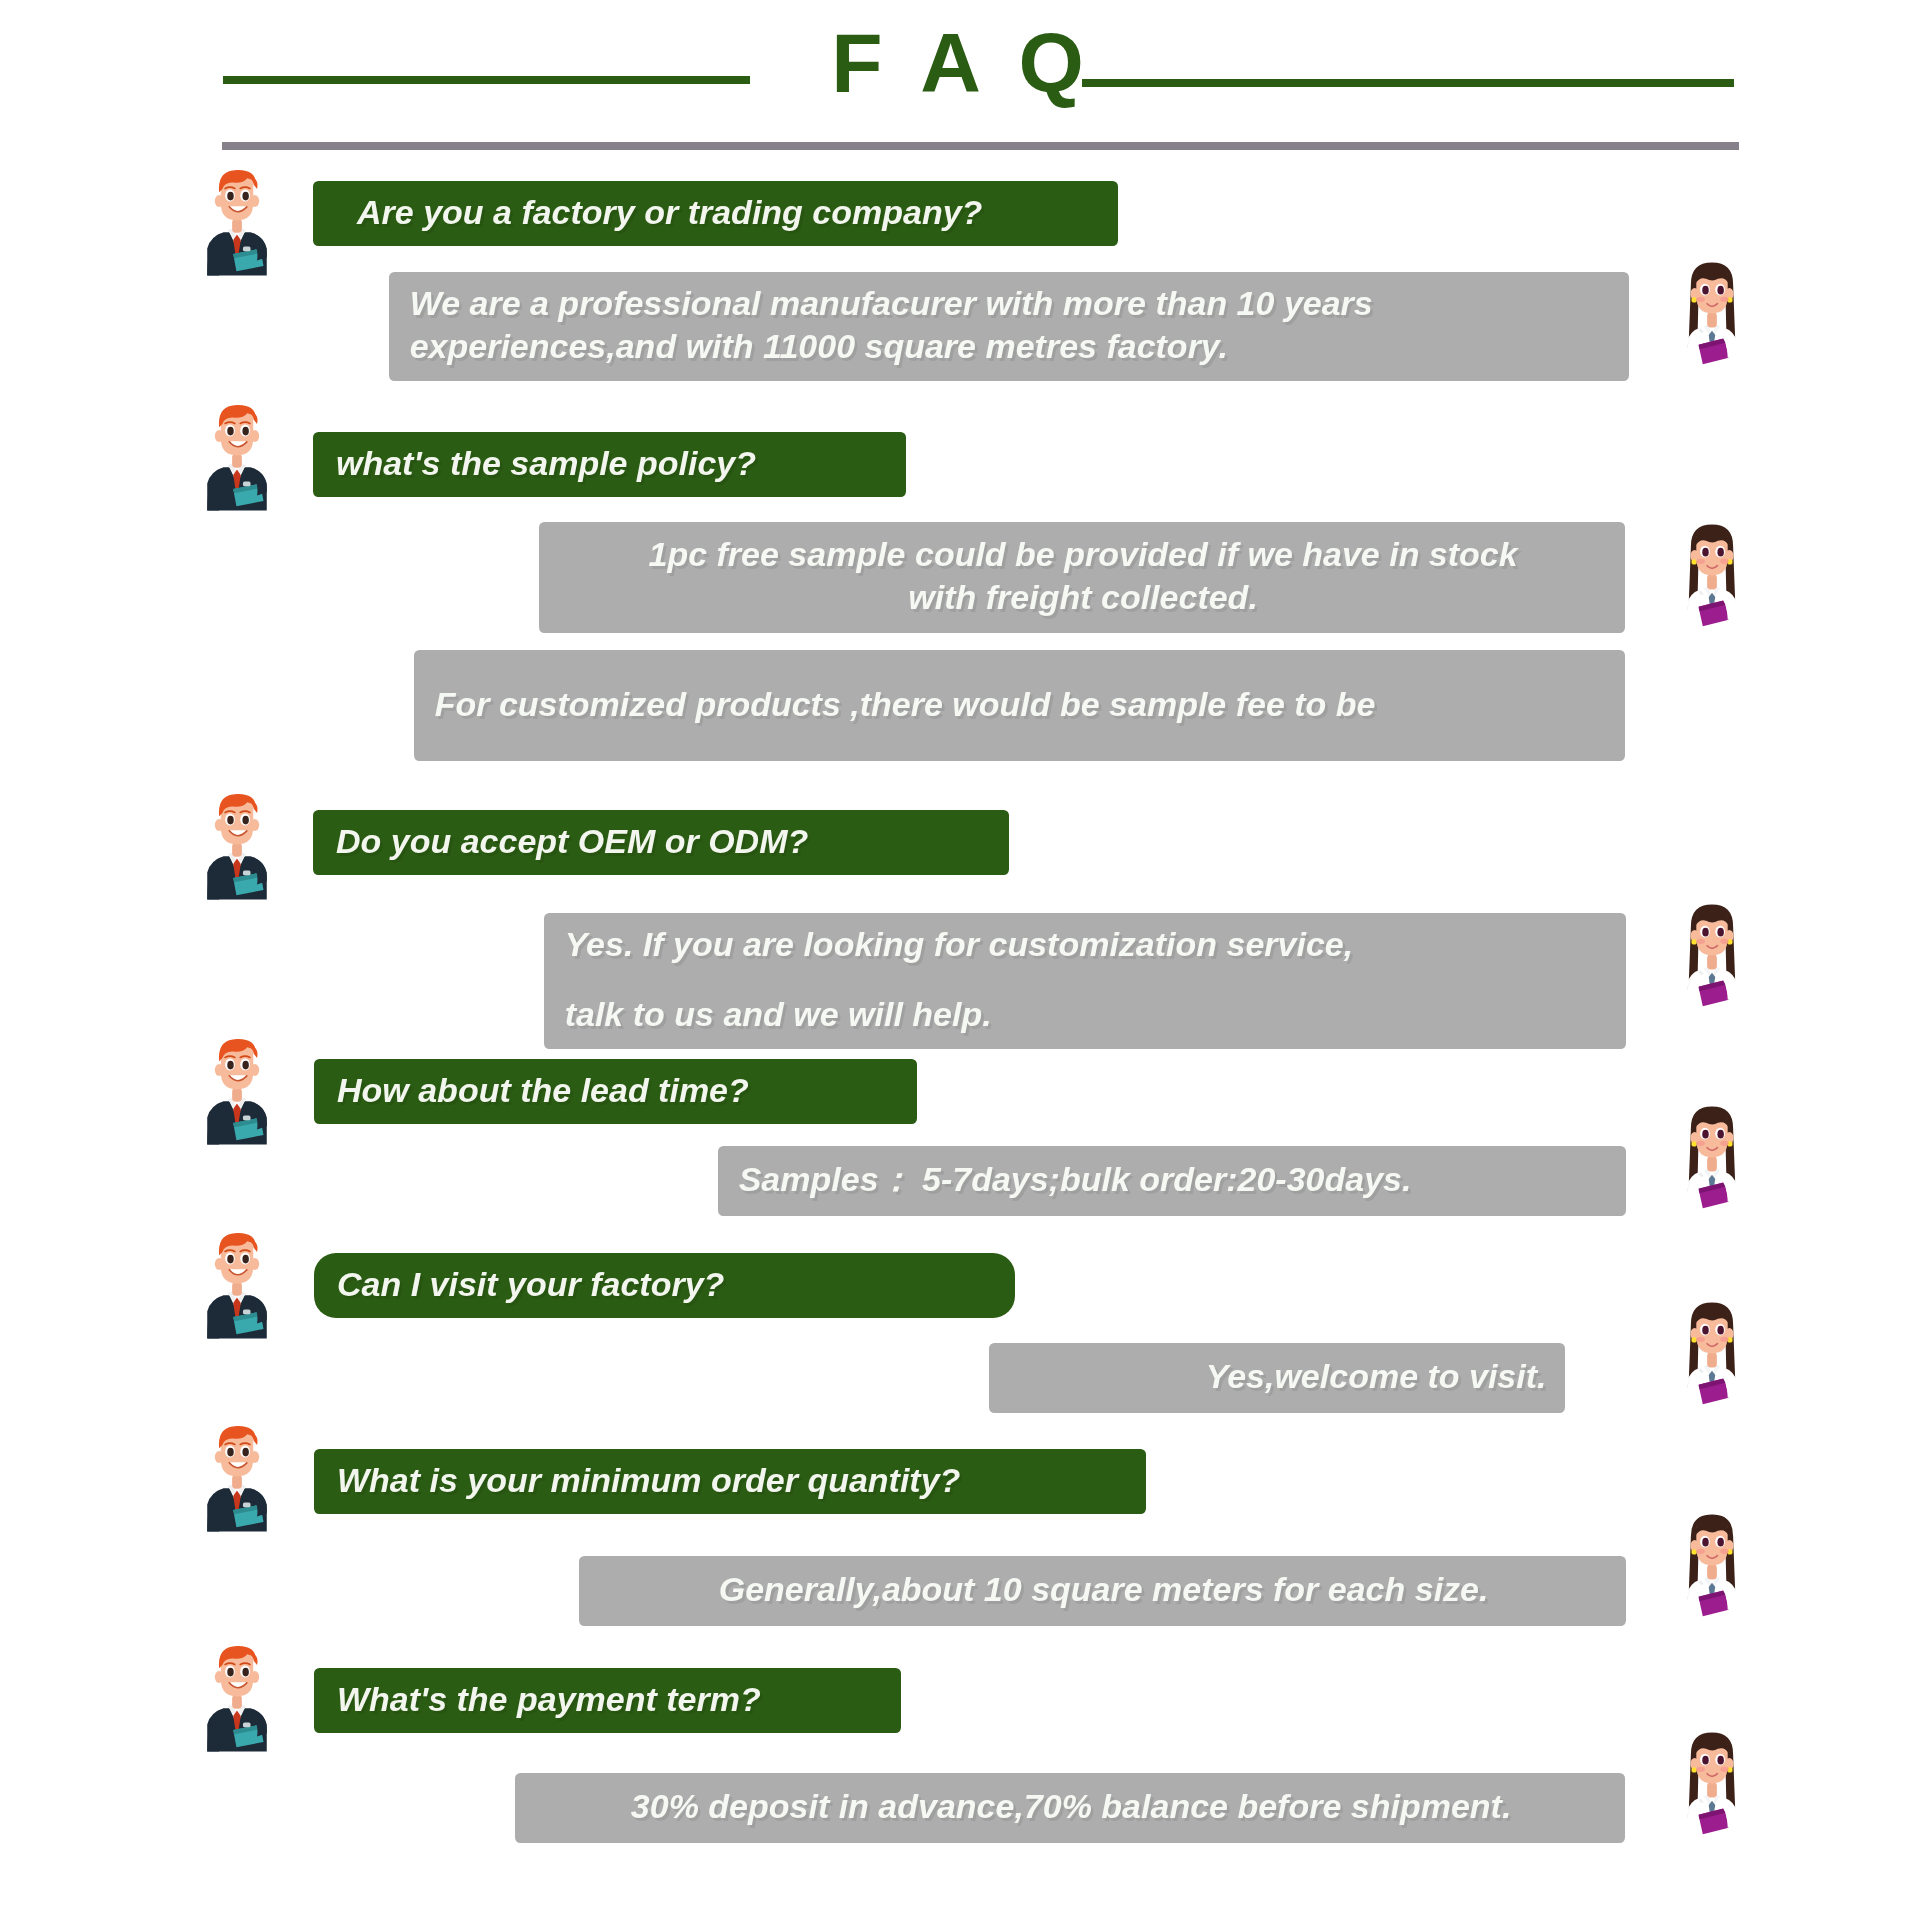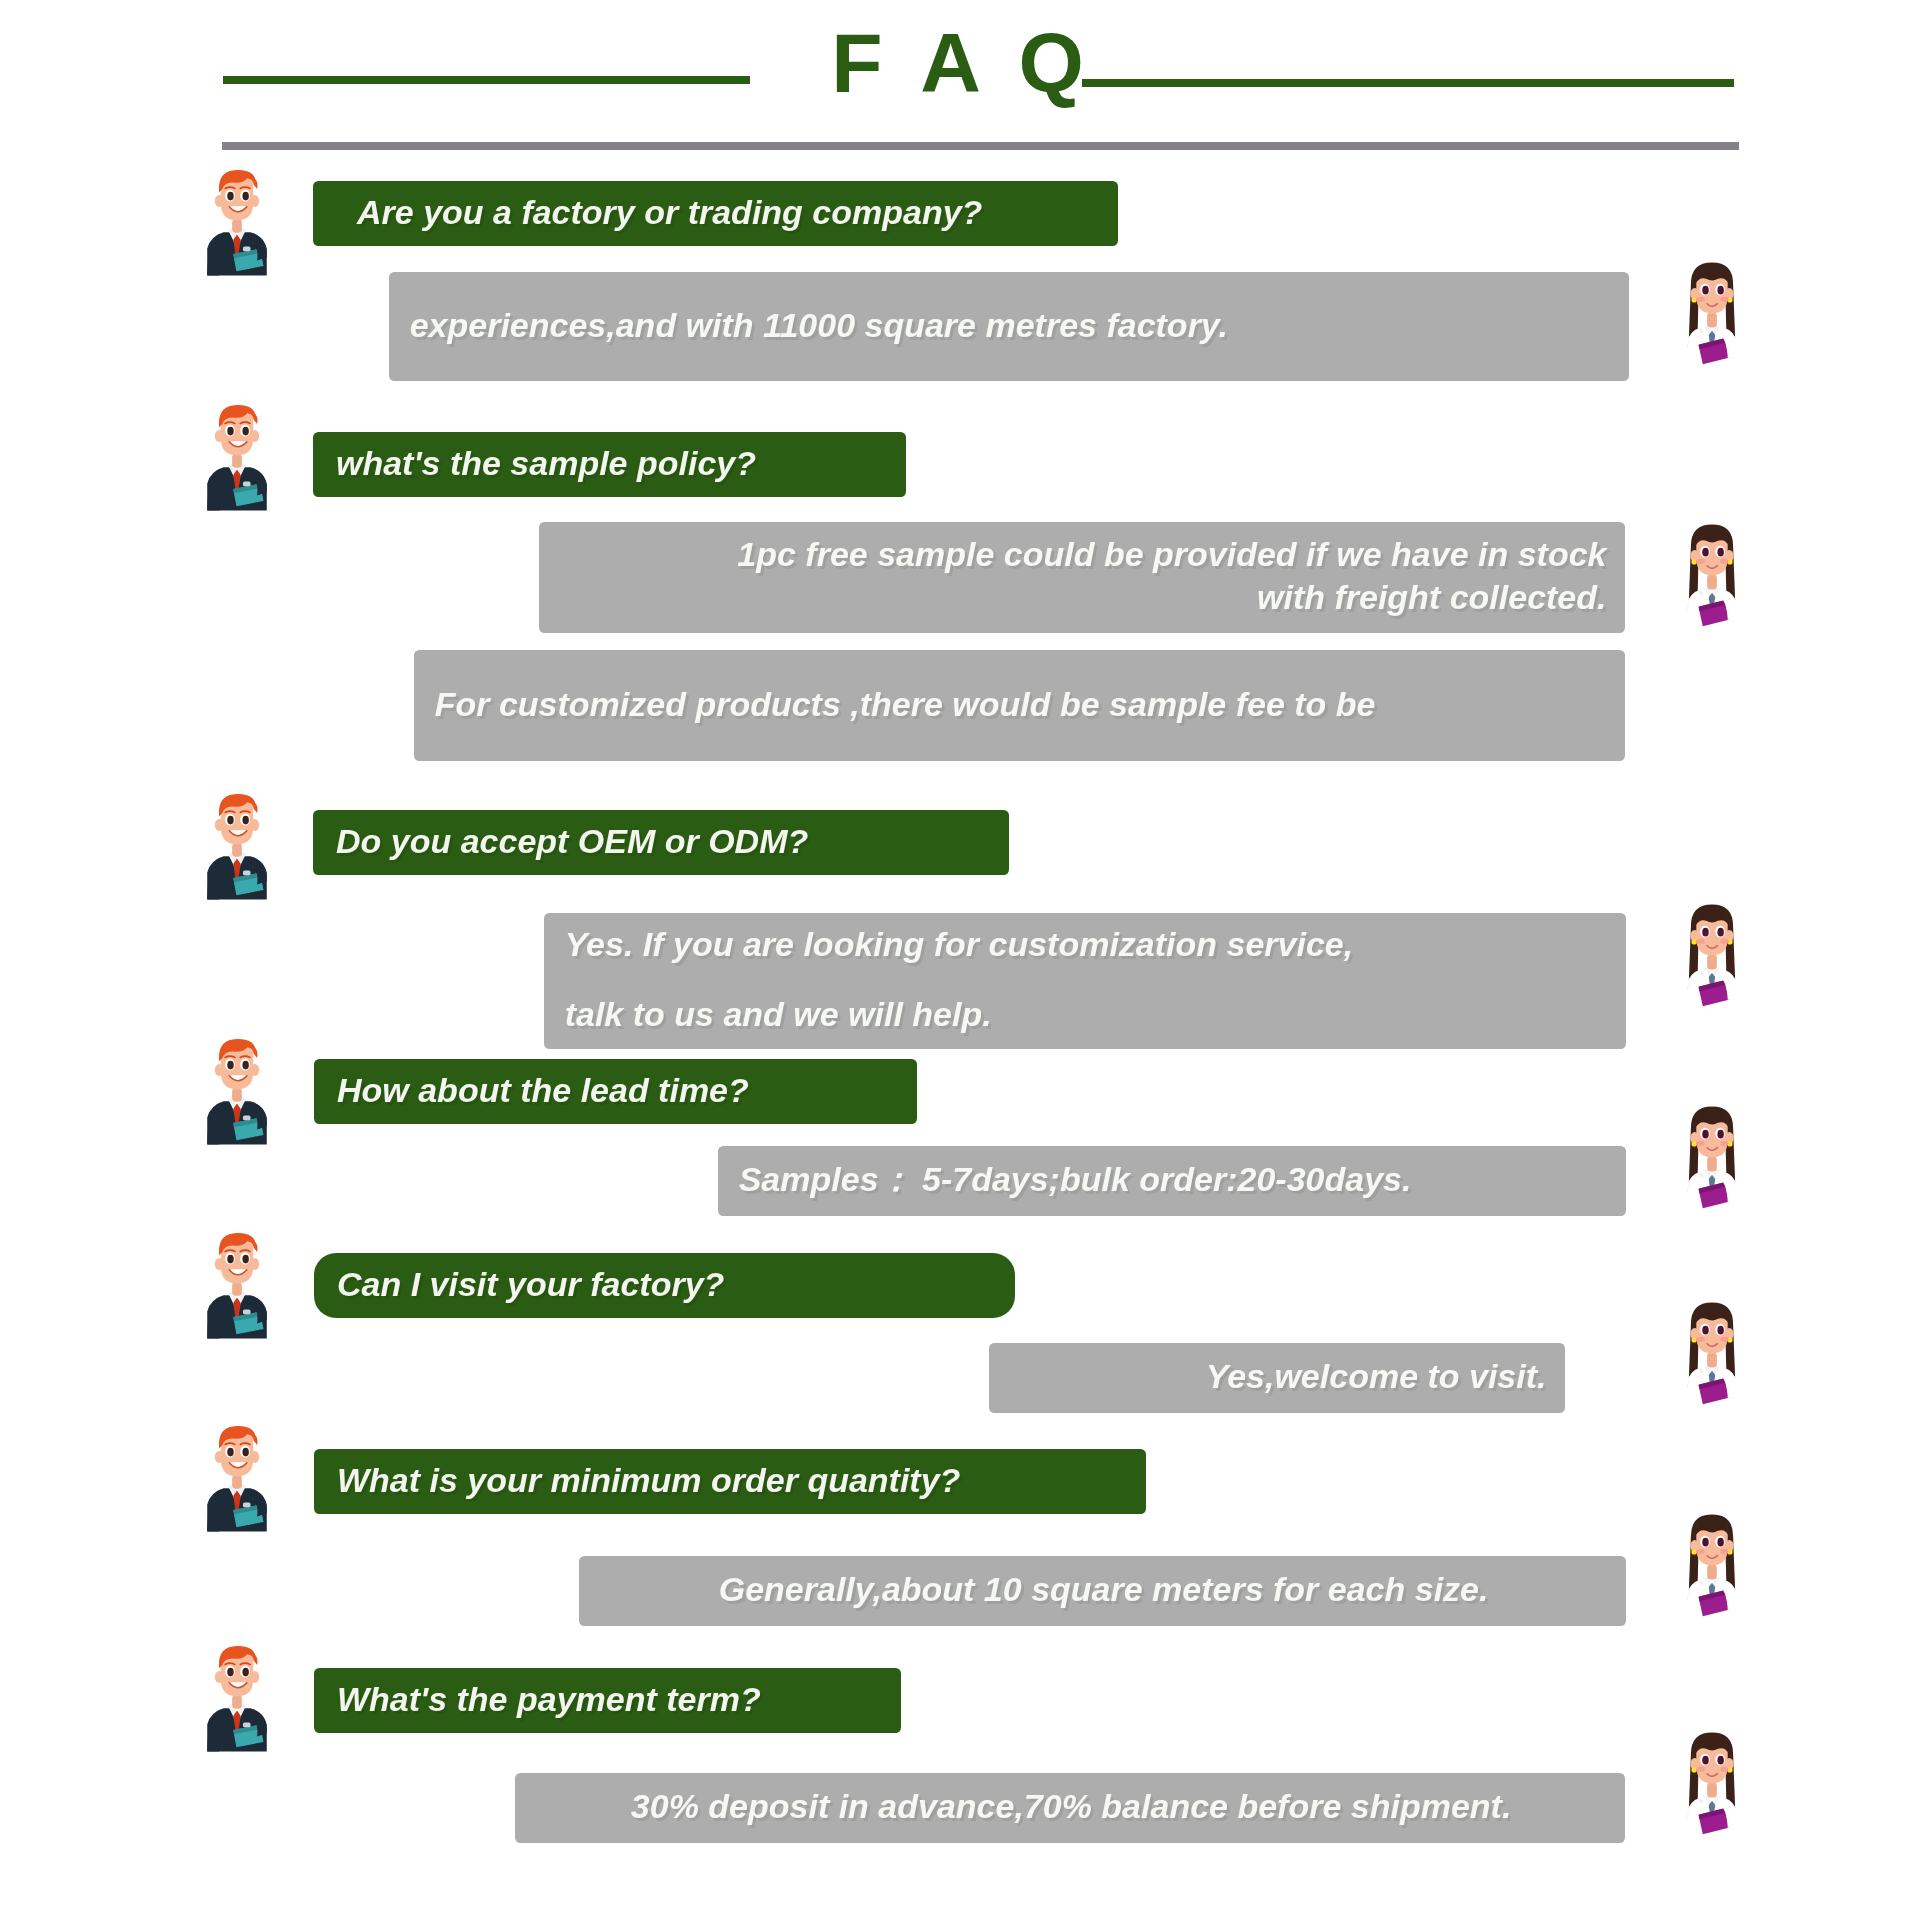--- a/index.html
+++ b/index.html
@@ -155,20 +155,21 @@
     <rect x="96" y="146" width="14" height="9" rx="3" fill="#c9d3d6"></rect>
 
     <path d="M116 122 Q142 132 140 166 L122 172 Q126 146 110 136 Z" fill="#1d2a38"></path>
     <path d="M54 122 Q30 134 30 200 L52 200 Q50 150 66 138 Z" fill="#1d2a38"></path>
   </svg>
 </div>
       <div class="bubble question" style="left: 313px; top: 181px; min-width: 805px; min-height: 59px; padding-left: 44px;">
         <div class="line">Are you a factory or trading company?</div>
       </div>
       <div class="bubble answer" style="left: 389px; top: 272px; min-width: 1240px; min-height: 109px; align-items: flex-start;">
+        <div class="line">We are a professional manufacurer with more than 10 years</div>
         <div class="line">experiences,and with 11000 square metres factory.</div>
       </div>
       <div class="avatar" style="left: 1666px; top: 260px;">
   <svg viewBox="0 0 170 200" xmlns="http://www.w3.org/2000/svg">
 
     <path d="M46 44 Q46 4 85 4 Q124 4 124 44 L128 150 L112 152 L110 70 L60 70 L58 152 L42 150 Z" fill="#3b2118"></path>
 
     <path d="M36 200 L38 152 Q44 130 64 124 L106 124 Q126 130 132 152 L134 200 Z" fill="#ffffff"></path>
     <path d="M38 160 Q46 134 64 126 L70 132 Q50 142 44 166 Z" fill="#eceef0"></path>
 
@@ -243,21 +244,21 @@
     <path d="M78 160 L128 150 L130 158 L80 168 Z" fill="#2d8c90"></path>
     <rect x="96" y="146" width="14" height="9" rx="3" fill="#c9d3d6"></rect>
 
     <path d="M116 122 Q142 132 140 166 L122 172 Q126 146 110 136 Z" fill="#1d2a38"></path>
     <path d="M54 122 Q30 134 30 200 L52 200 Q50 150 66 138 Z" fill="#1d2a38"></path>
   </svg>
 </div>
       <div class="bubble question" style="left: 313px; top: 432px; min-width: 593px; min-height: 59px;">
         <div class="line">what's the sample policy?</div>
       </div>
-      <div class="bubble answer" style="left: 539px; top: 522px; min-width: 1086px; min-height: 111px; align-items: flex-end;">
+      <div class="bubble answer" style="left: 539px; top: 522px; min-width: 1086px; min-height: 111px; align-items: center;">
         <div class="line">1pc free sample could be provided if we have in stock</div>
         <div class="line"> with freight collected.</div>
       </div>
       <div class="avatar" style="left: 1666px; top: 522px;">
   <svg viewBox="0 0 170 200" xmlns="http://www.w3.org/2000/svg">
 
     <path d="M46 44 Q46 4 85 4 Q124 4 124 44 L128 150 L112 152 L110 70 L60 70 L58 152 L42 150 Z" fill="#3b2118"></path>
 
     <path d="M36 200 L38 152 Q44 130 64 124 L106 124 Q126 130 132 152 L134 200 Z" fill="#ffffff"></path>
     <path d="M38 160 Q46 134 64 126 L70 132 Q50 142 44 166 Z" fill="#eceef0"></path>

